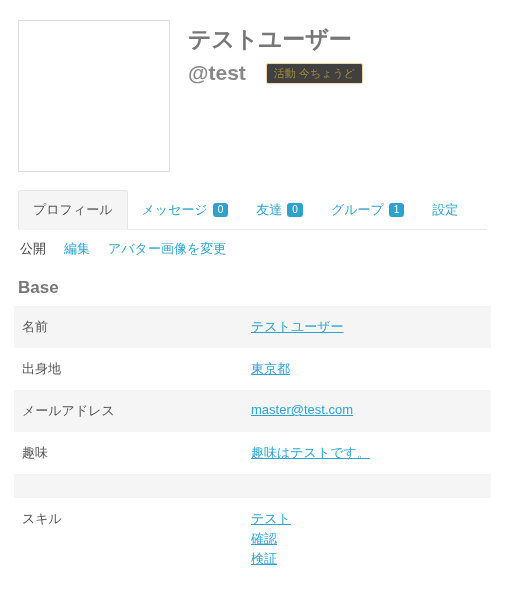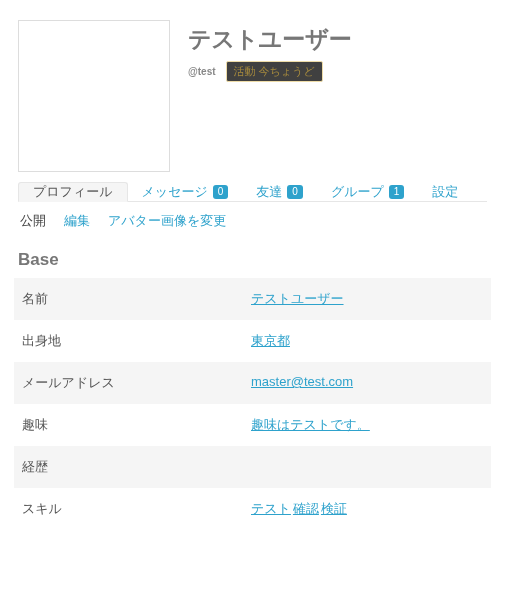--- a/index.html
+++ b/index.html
@@ -35,48 +35,49 @@
     font-size: 23px;
     font-weight: bold;
     color: #777;
     margin: 4px 0 6px 0;
   }
   .athandle-row {
     display: flex;
     align-items: center;
   }
   .athandle {
-    font-size: 10px;
+    font-size: 21px;
     color: #888;
     font-weight: bold;
-    margin-right: 10px;
+    margin-right: 20px;
   }
   .activity-badge {
     background: #404040;
     border: 1px solid #eedca8;
     color: #a68a3d;
     font-size: 11px;
     padding: 2px 7px;
     border-radius: 2px;
   }
   .tabs-wrap {
     padding: 0 18px;
   }
   .tabs {
     display: flex;
     border-bottom: 1px solid #e6e6e6;
   }
   .tab {
-    padding: 0 14px;
+    padding: 10px 14px;
     font-size: 13px;
     color: #2ea2cc;
     cursor: pointer;
     display: flex;
     align-items: center;
     gap: 5px;
+    margin-top: 8px;
   }
   .tab.active {
     background: #f5f5f5;
     color: #555;
     border: 1px solid #e6e6e6;
     border-bottom: 1px solid #f5f5f5;
     margin-bottom: -1px;
     border-radius: 3px 3px 0 0;
   }
   .badge {
@@ -126,21 +127,21 @@
   .field-value {
     flex: 1;
   }
   .field-value a, .link-list a {
     color: #2ea2cc;
     text-decoration: underline;
     cursor: pointer;
   }
   .link-list {
     display: flex;
-    flex-direction: row;
+    flex-direction: column;
     gap: 2px;
   }
 </style>
 </head>
 <body>
 
 <div class="page">
 
   <div class="header">
     <div class="avatar"></div>
@@ -209,21 +210,20 @@
     </div>
 
     <div class="field-row">
       <div class="field-label">趣味</div>
       <div class="field-value">
         <a>趣味はテストです。</a>
       </div>
     </div>
 
     <div class="field-row alt">
-      <div class="field-label">経歴</div>
     </div>
 
     <div class="field-row">
       <div class="field-label">スキル</div>
       <div class="field-value link-list">
         <a>テスト</a>
         <a>確認</a>
         <a>検証</a>
       </div>
     </div>

